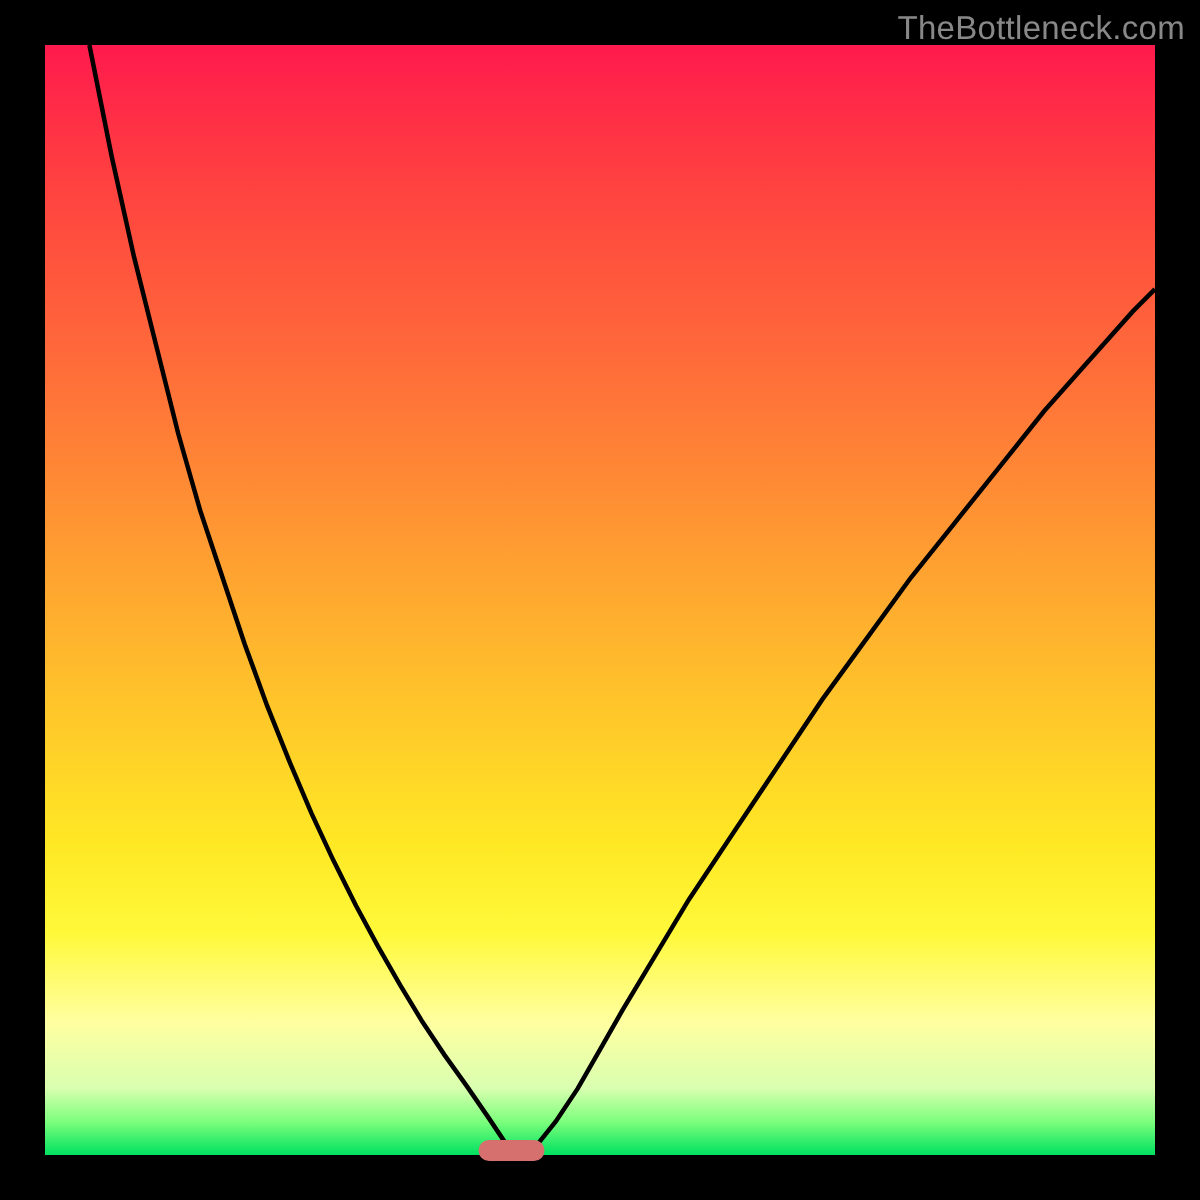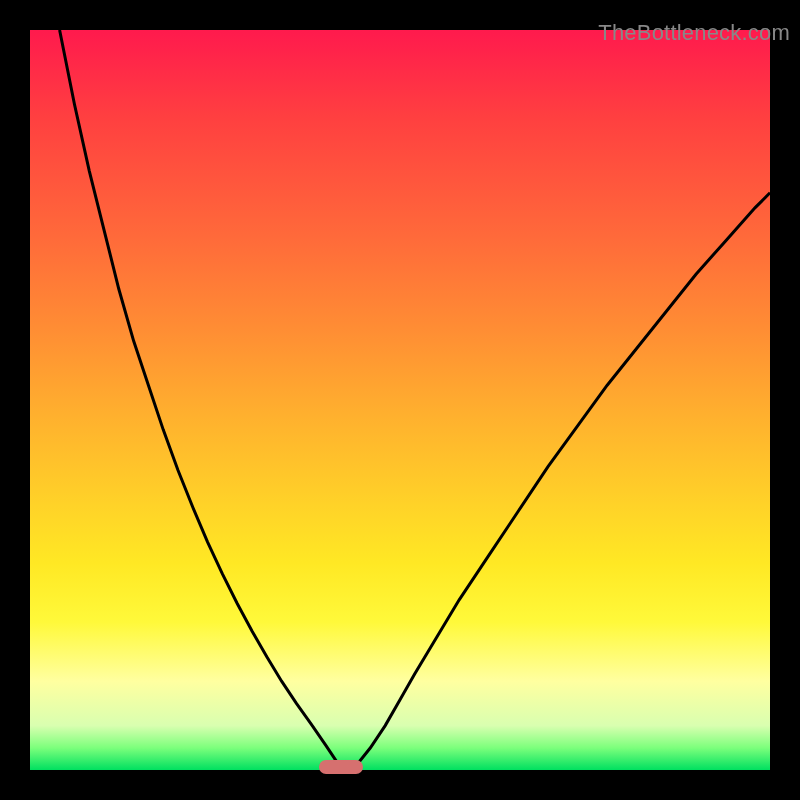--- a/index.html
+++ b/index.html
@@ -36,21 +36,21 @@
       #ffe824 72%,
       #fff93a 80%,
       #ffffa0 88%,
       #d9ffb0 94%,
       #7cff7c 97%,
       #00e060 100%
     );
   }
   .watermark {
     position: absolute;
-    top: 20px;
+    top: 6px;
     right: 10px;
     color: #888;
     font-size: 22px;
     letter-spacing: 0.2px;
     user-select: none;
   }
   svg.curve {
     position: absolute;
     left: 0;
     top: 0;

